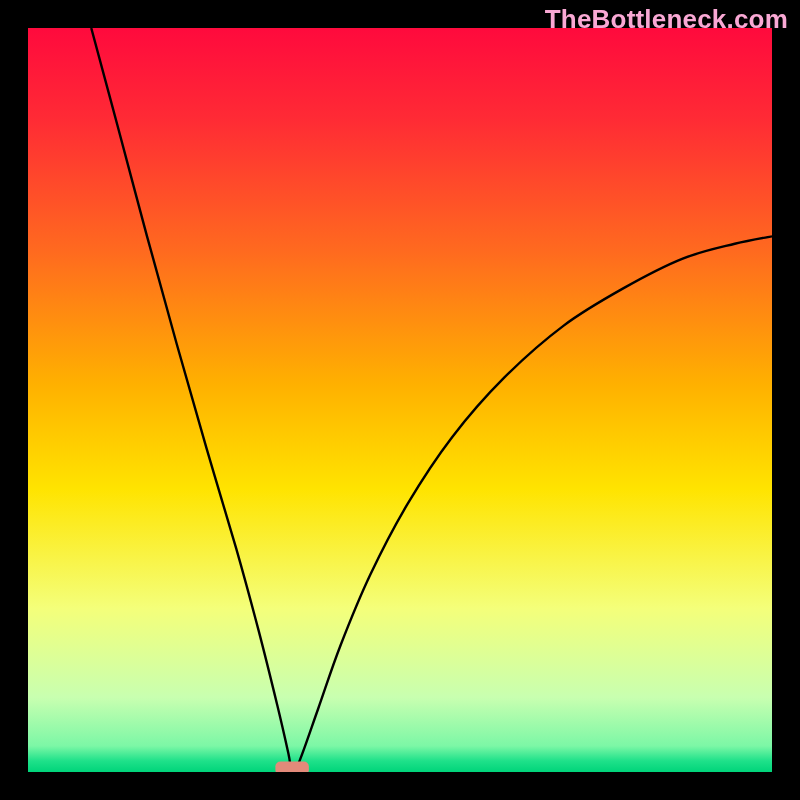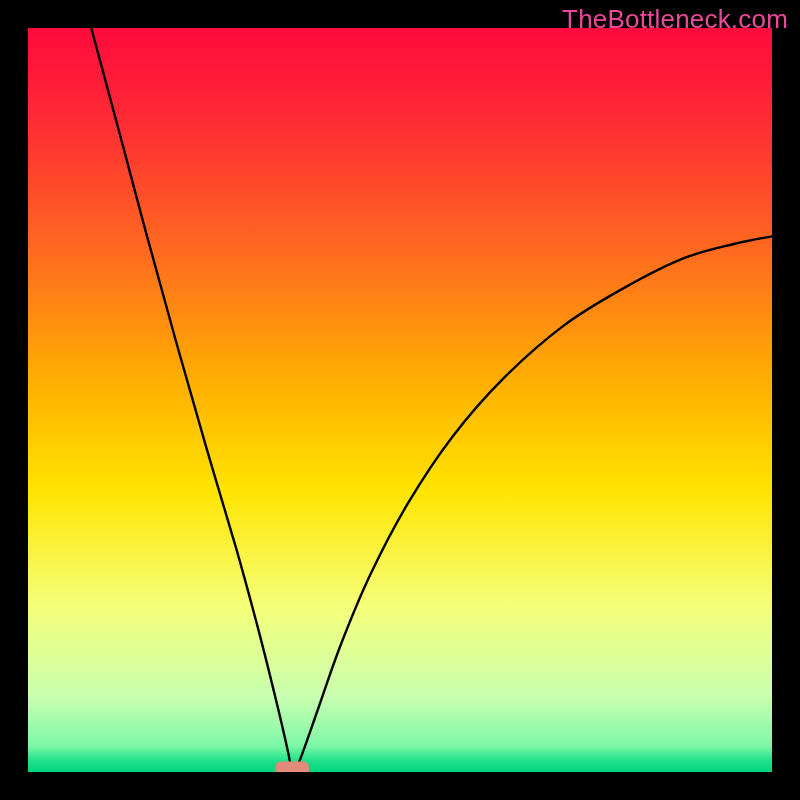--- a/index.html
+++ b/index.html
@@ -23,23 +23,23 @@
     position: absolute;
     left: 0;
     top: 0;
     width: 744px;
     height: 744px;
   }
   .watermark {
     position: absolute;
     top: 4px;
     right: 12px;
-    color: #ec4899;
+    color: #f9a8d4;
     font-size: 26px;
-    font-weight: 400;
+    font-weight: 700;
     letter-spacing: 0.2px;
   }
 </style>
 </head>
 <body>
 
 <div class="frame">
   <svg class="plot" viewBox="0 0 744 744">
     <defs>
       <linearGradient id="bg-grad" x1="0" y1="0" x2="0" y2="1">

